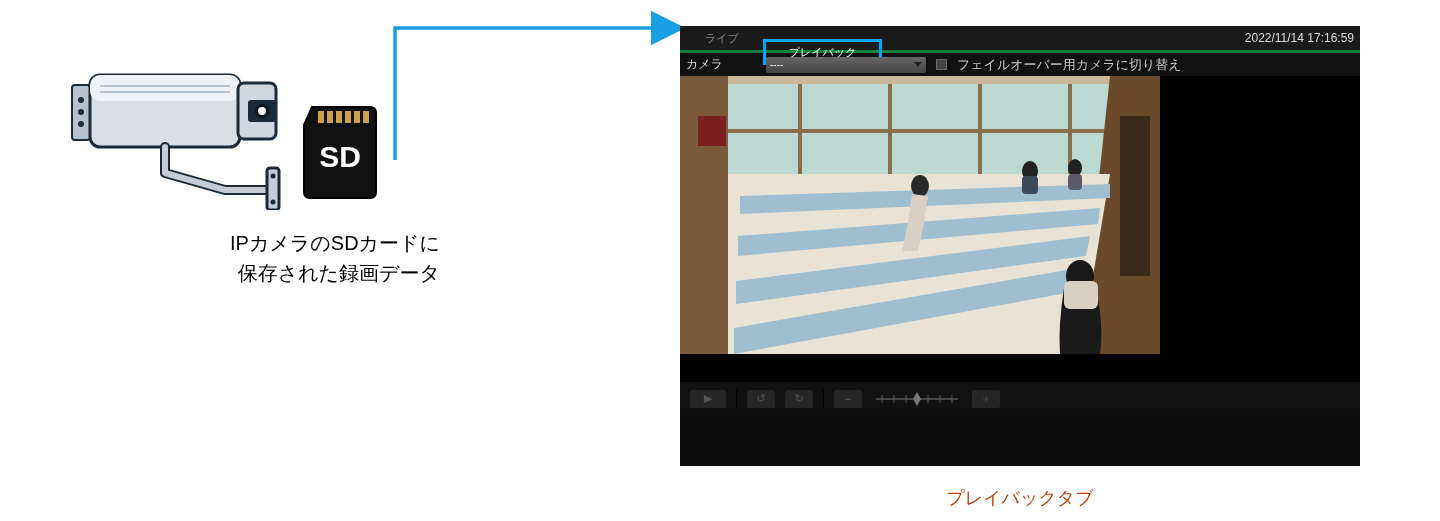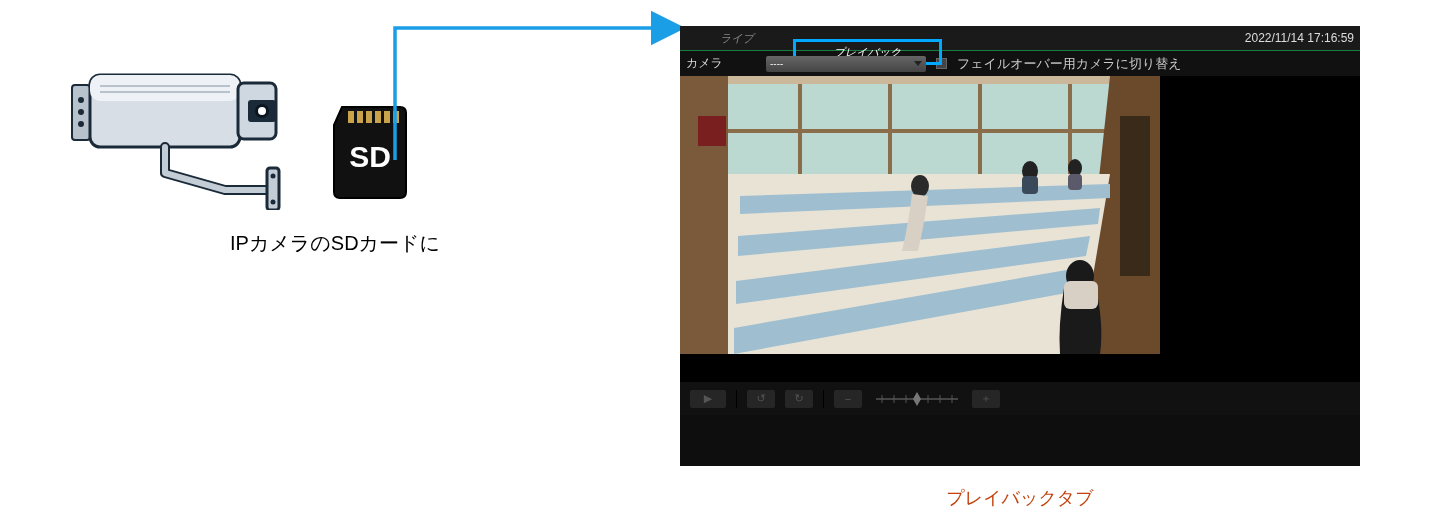--- a/index.html
+++ b/index.html
@@ -15,21 +15,20 @@
   
   .left-area {
     position: absolute;
     left: 70px;
     top: 50px;
     width: 400px;
   }
   .camera-wrap {
     display: flex;
     align-items: flex-end;
-    gap: 30px;
   }
   .camera-illu { width: 230px; height: 160px; }
   .sd-illu { width: 80px; height: 95px; margin-bottom: 10px; }
 
   .camera-caption {
     margin-top: 18px;
     text-align: right;
     font-size: 20px;
     line-height: 1.5;
     color: #000;
@@ -59,26 +58,25 @@
     font-size: 11px;
   }
   .panel-tabs {
     display: flex;
     align-items: center;
     height: 24px;
     background: #1a1a1a;
     position: relative;
   }
   .tab {
-    padding: 0 40px;
+    padding: 0 25px;
     height: 24px;
     line-height: 24px;
     color: #888;
     cursor: pointer;
-    font-style: italic;
   }
   .tab.active { color: #fff; }
   .tab.active.highlight {
     outline: 3px solid #00a8ff;
     outline-offset: -2px;
     margin-top: 28px;
   }
   .panel-timestamp {
     position: absolute;
     right: 6px;
@@ -89,21 +87,21 @@
     color: #ddd;
   }
 
   .panel-row {
     display: flex;
     align-items: center;
     height: 26px;
     padding: 0 6px;
     gap: 10px;
     background: #111;
-    border-top: 1px solid #15803d;
+    border-top: 3px solid #15803d;
   }
   .panel-row .label { width: 70px; color: #ddd; font-size: 12px; }
   .panel-row .dropdown {
     width: 160px;
     height: 16px;
     background: linear-gradient(#666,#444);
     color: #eee;
     font-size: 10px;
     padding: 0 4px;
     line-height: 16px;
@@ -229,20 +227,21 @@
       <rect x="36" y="6" width="6" height="12" fill="#c9a24a"></rect>
       <rect x="45" y="6" width="6" height="12" fill="#c9a24a"></rect>
       <rect x="54" y="6" width="6" height="12" fill="#c9a24a"></rect>
       <rect x="63" y="6" width="6" height="12" fill="#c9a24a"></rect>
       <text x="40" y="62" text-anchor="middle" font-family="Arial, sans-serif" font-weight="700" font-size="30" fill="#fff">SD</text>
     </svg>
   </div>
 
   <p class="camera-caption">
     <span>IPカメラのSDカードに</span><br>
+    <span>保存された録画データ</span>
   </p>
 </div>
 
 <svg class="arrow-svg" viewBox="0 0 300 170">
   <defs>
     <marker id="ah" markerWidth="10" markerHeight="10" refX="7" refY="5" orient="auto">
       <path d="M0 0 L10 5 L0 10 Z" fill="#1a9ee6"></path>
     </marker>
   </defs>
   <path d="M5 150 L5 18 L285 18" fill="none" stroke="#1a9ee6" stroke-width="3.5" marker-end="url(#ah)"></path>

